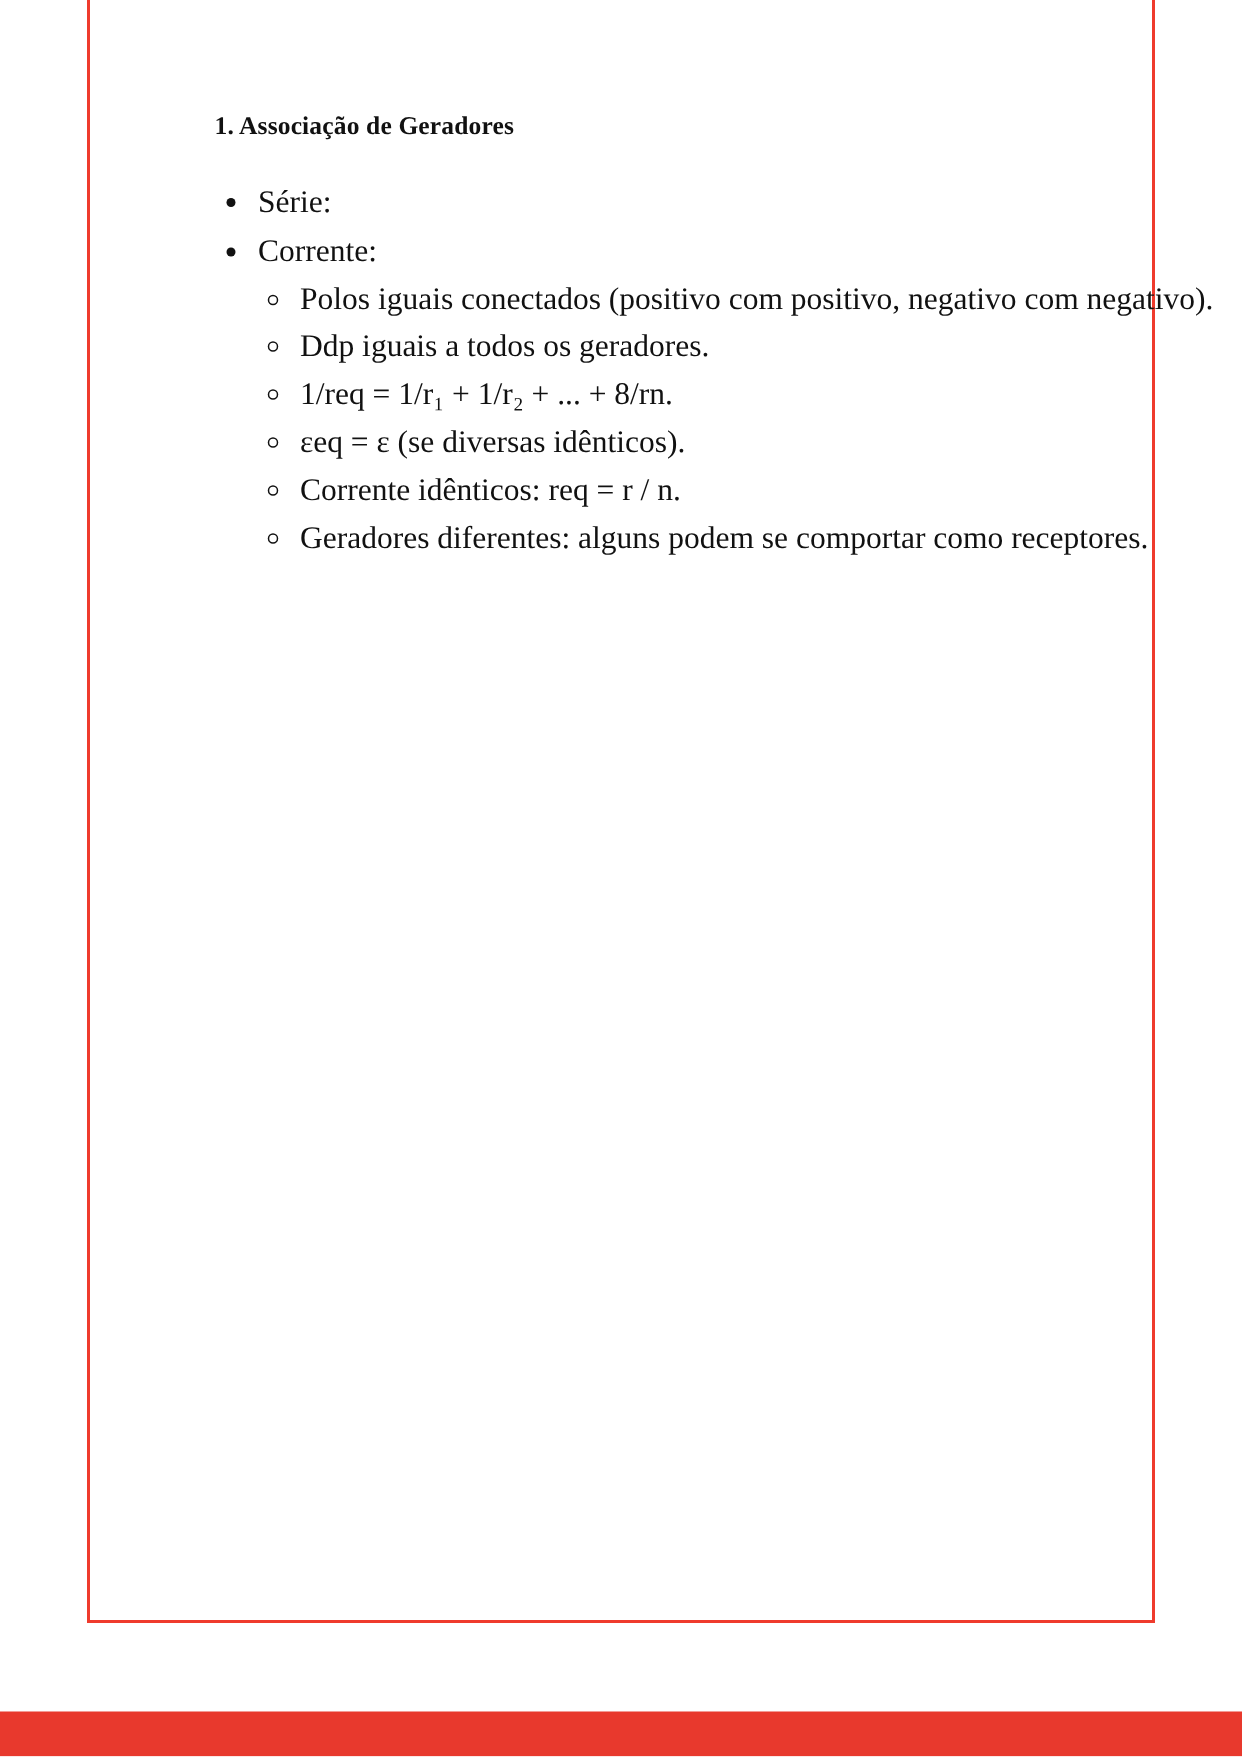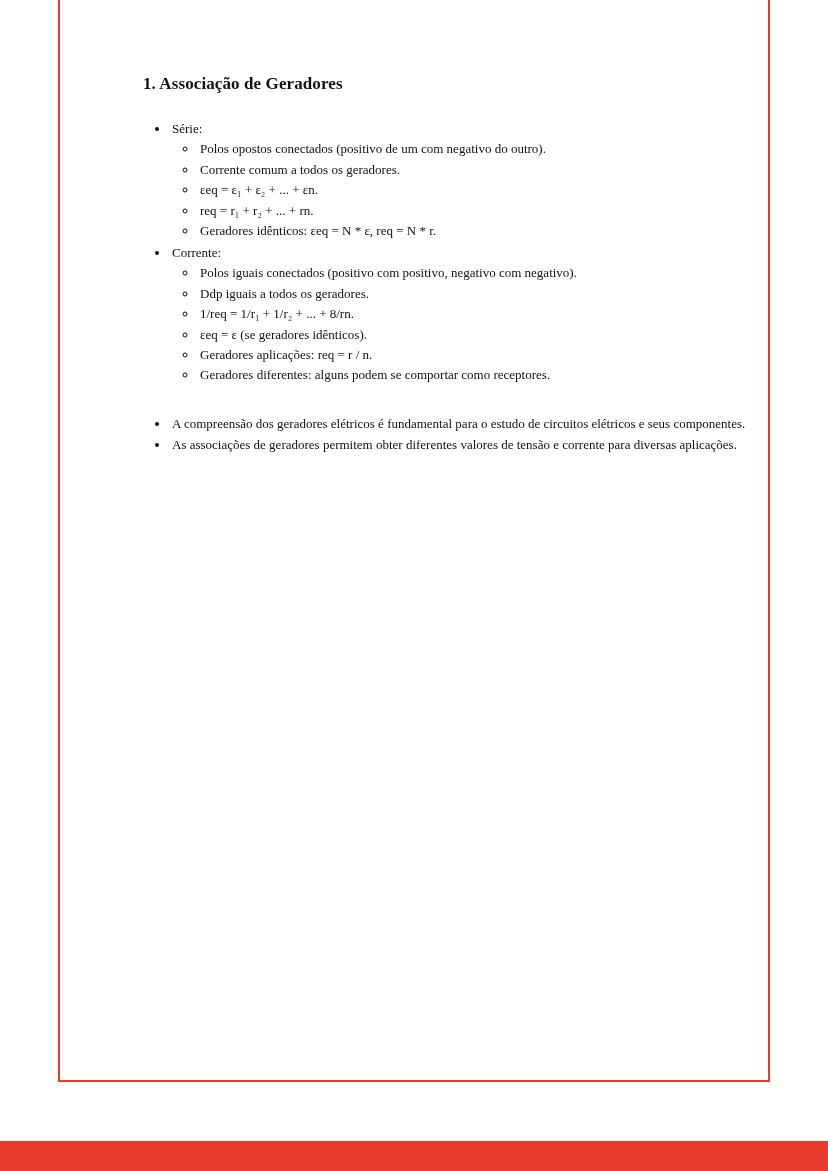--- a/index.html
+++ b/index.html
@@ -39,21 +39,21 @@
     margin: 0 0 26px 0;
     letter-spacing: 0.1px;
   }
   h2.sec-title.second {
     margin-top: 4px;
   }
   ul.l1 {
     list-style: disc;
     margin: 0 0 30px 0;
     padding: 0 0 0 27px;
-    font-size: 13px;
+    font-size: 21px;
     line-height: 1.42;
   }
   ul.l1 > li {
     margin: 0 0 3px 0;
     padding-left: 2px;
   }
   ul.l2 {
     list-style: circle;
     margin: 2px 0 0 0;
     padding: 0 0 0 26px;
@@ -77,45 +77,34 @@
 <div class="page">
 
   <div class="frame">
     <div class="content">
 
       <h2 class="sec-title">1. Associação de Geradores</h2>
 
       <ul class="l1">
         <li>
           <span>Série:</span>
-          <ul class="l2">
-            <li>Polos opostos conectados (positivo de um com negativo do outro).</li>
-            <li>Corrente comum a todos os geradores.</li>
-            <li>εeq = ε₁ + ε₂ + ... + εn.</li>
-            <li>req = r₁ + r₂ + ... + rn.</li>
-            <li>Geradores idênticos: εeq = N * ε, req = N * r.</li>
-          </ul>
         </li>
         <li>
           <span>Corrente:</span>
           <ul class="l2">
             <li>Polos iguais conectados (positivo com positivo, negativo com negativo).</li>
             <li>Ddp iguais a todos os geradores.</li>
             <li>1/req = 1/r₁ + 1/r₂ + ... + 8/rn.</li>
-            <li>εeq = ε (se geradores idênticos).</li>
-            <li>Geradores aplicações: req = r / n.</li>
+            <li>εeq = ε (se diversas idênticos).</li>
+            <li>Corrente idênticos: req = r / n.</li>
             <li>Geradores diferentes: alguns podem se comportar como receptores.</li>
           </ul>
         </li>
       </ul>
 
 
-      <ul class="l1">
-        <li>A compreensão dos geradores elétricos é fundamental para o estudo de circuitos elétricos e seus componentes.</li>
-        <li>As associações de geradores permitem obter diferentes valores de tensão e corrente para diversas aplicações.</li>
-      </ul>
 
     </div>
   </div>
 
   <div class="footer-bar"></div>
 
 </div>
 
 </body></html>

